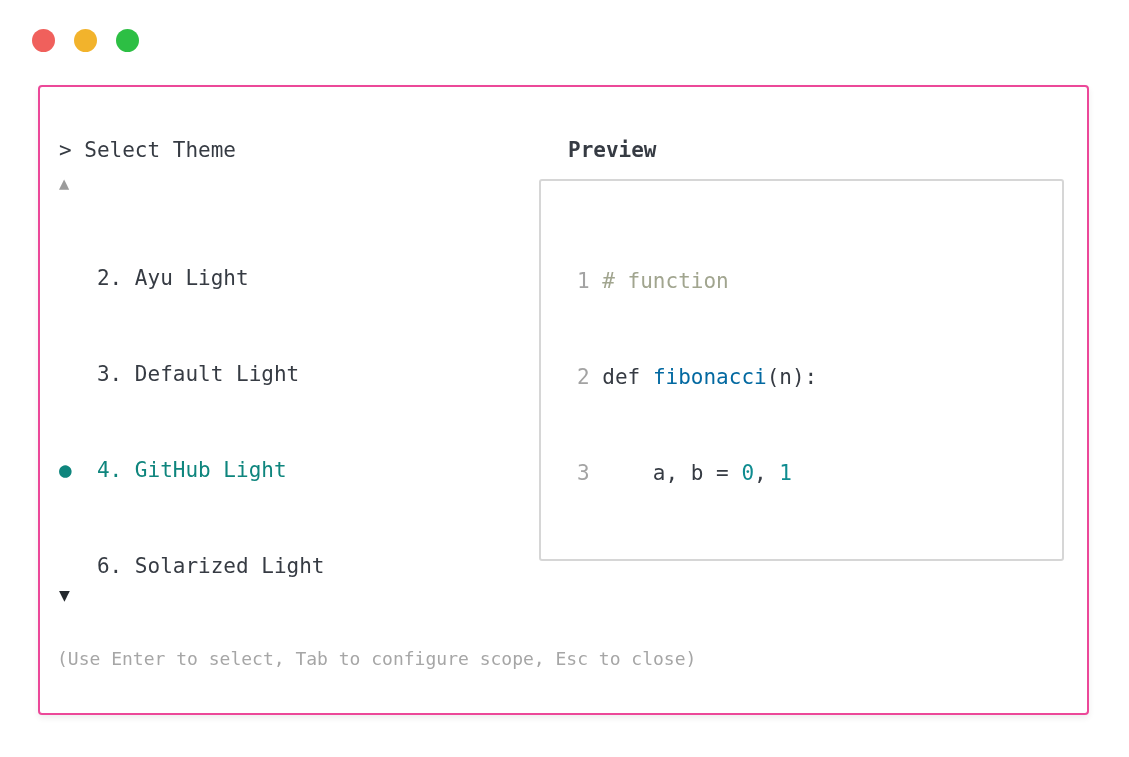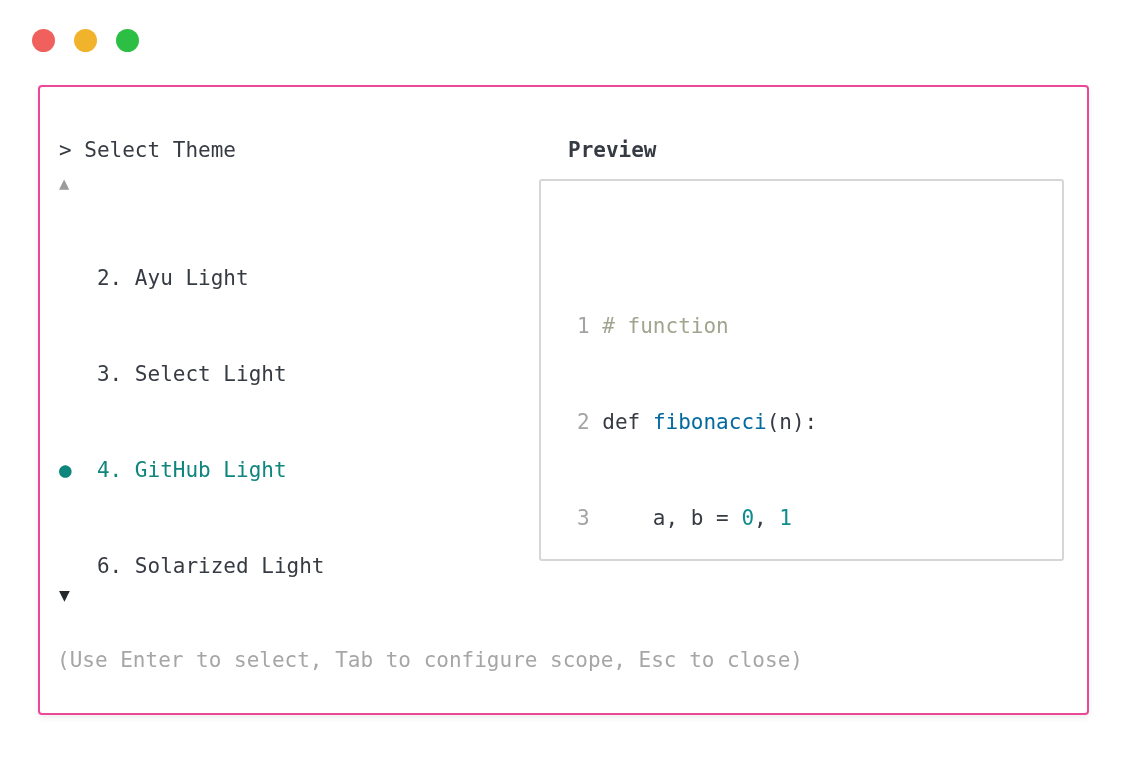--- a/index.html
+++ b/index.html
@@ -28,27 +28,27 @@
   
   .tlist{position:absolute;left:19px;top:111px;font-size:21px;line-height:32px;
          white-space:pre;color:#363b43;}
   .trow{height:32px;}
   .bullet{display:inline-block;width:2ch;color:#0e857d;}
   .num{margin-right:1ch;}
   .variant{margin-left:1ch;}
   .variant.muted{color:#aeaeae;}
   .trow.sel, .trow.sel .num, .trow.sel .variant{color:#0e857d;}
   
-  .help{position:absolute;left:17px;top:561px;font-size:21px;color:#a6a6a6;white-space:pre;}
+  .help{position:absolute;left:17px;top:561px;font-size:18px;color:#a6a6a6;white-space:pre;}
   
   .pbox{
     position:absolute;left:499px;top:92px;width:521px;height:378px;
     border:2px solid #d6d6d6;border-radius:3px;background:#ffffff;overflow:hidden;
   }
-  .code{padding:65px 0 0 36px;font-size:21px;line-height:32px;white-space:pre;color:#363b43;}
+  .code{padding:20px 0 0 36px;font-size:21px;line-height:32px;white-space:pre;color:#363b43;}
   .cline{height:32px;}
   .g{color:#a3a3a3;margin-right:1ch;}
   .t-comment{color:#a1a58f;}
   .t-func{color:#0369a1;}
   .t-num{color:#0f8c90;}
 </style>
 </head>
 <body>
 
 <div class="traffic">
@@ -59,21 +59,21 @@
 
 <div class="window">
 
   <div class="title">&gt; Select Theme</div>
   <div class="ptitle">Preview</div>
 
   <div class="arrow up">▲</div>
 
   <div class="tlist">
     <div class="trow"><span class="bullet"></span><span class="num"> 2.</span><span>Ayu</span><span class="variant">Light</span></div>
-    <div class="trow"><span class="bullet"></span><span class="num"> 3.</span><span>Select</span><span class="variant">Light</span></div>
+    <div class="trow"><span class="bullet"></span><span class="num"> 3.</span><span>Default</span><span class="variant">Light</span></div>
     <div class="trow sel"><span class="bullet">●</span><span class="num"> 4.</span><span>GitHub</span><span class="variant">Light</span></div>
     <div class="trow"><span class="bullet"></span><span class="num"> 6.</span><span>Solarized</span><span class="variant">Light</span></div>
     
     
     
     
     
     
   </div>
 

